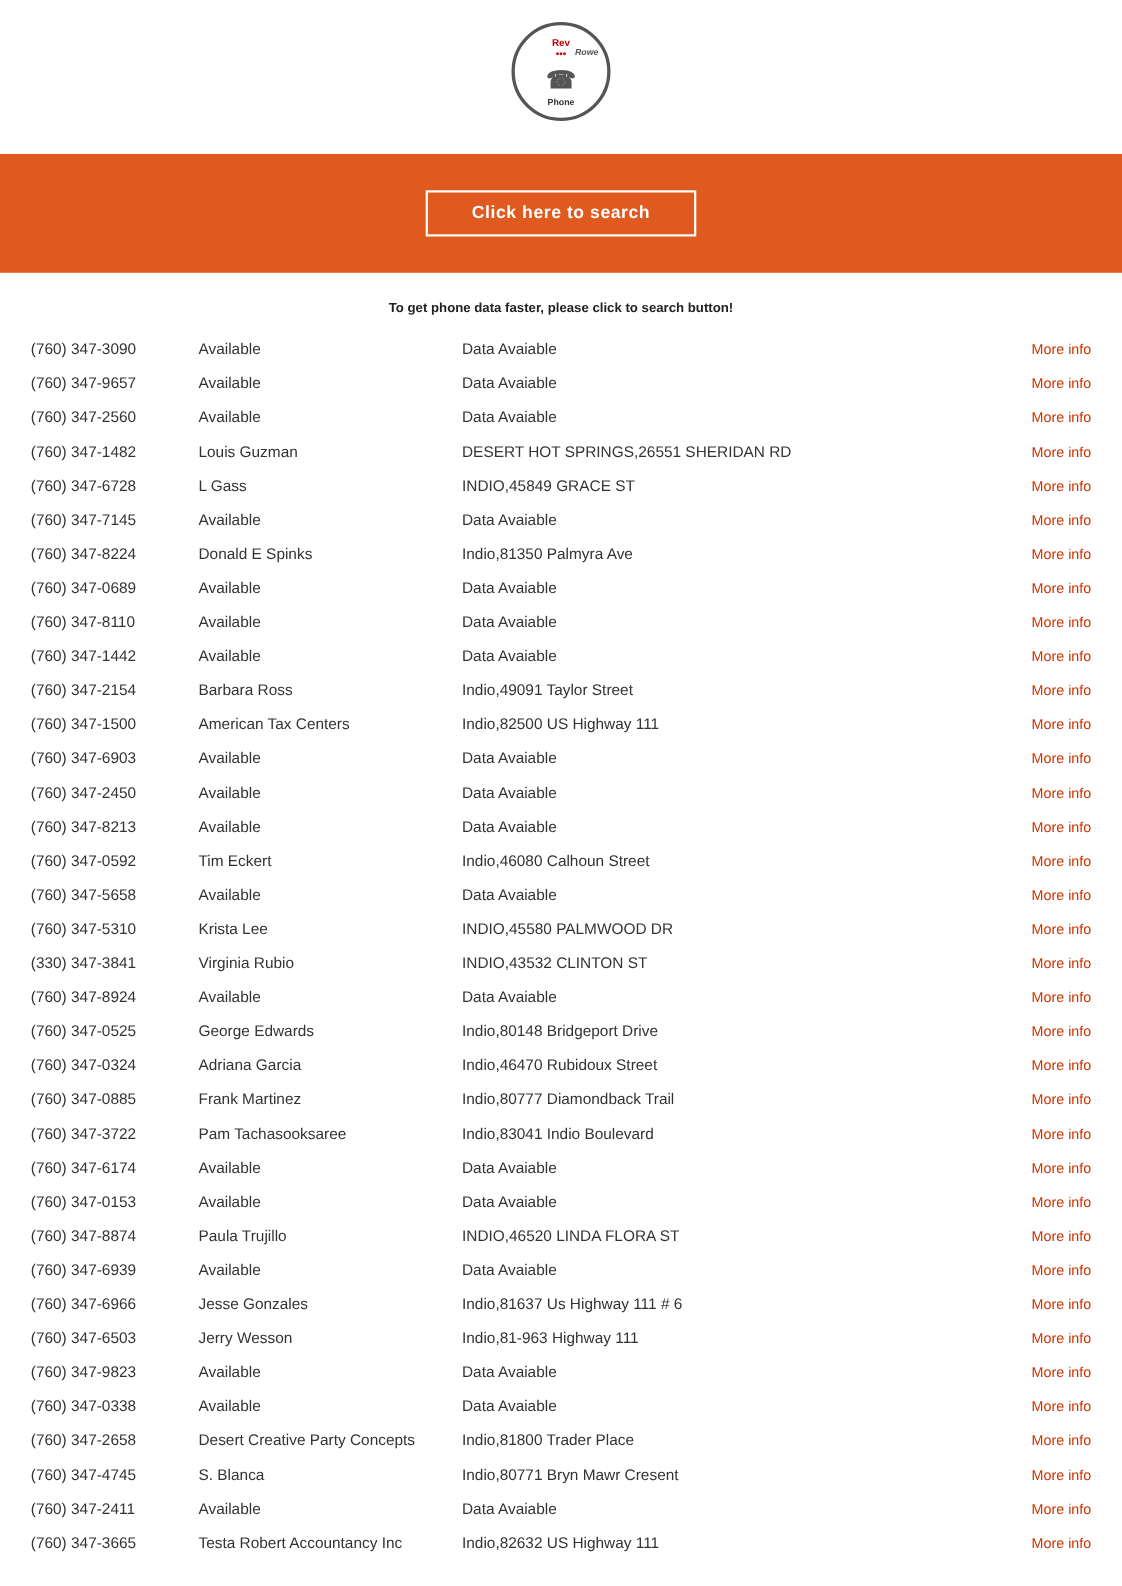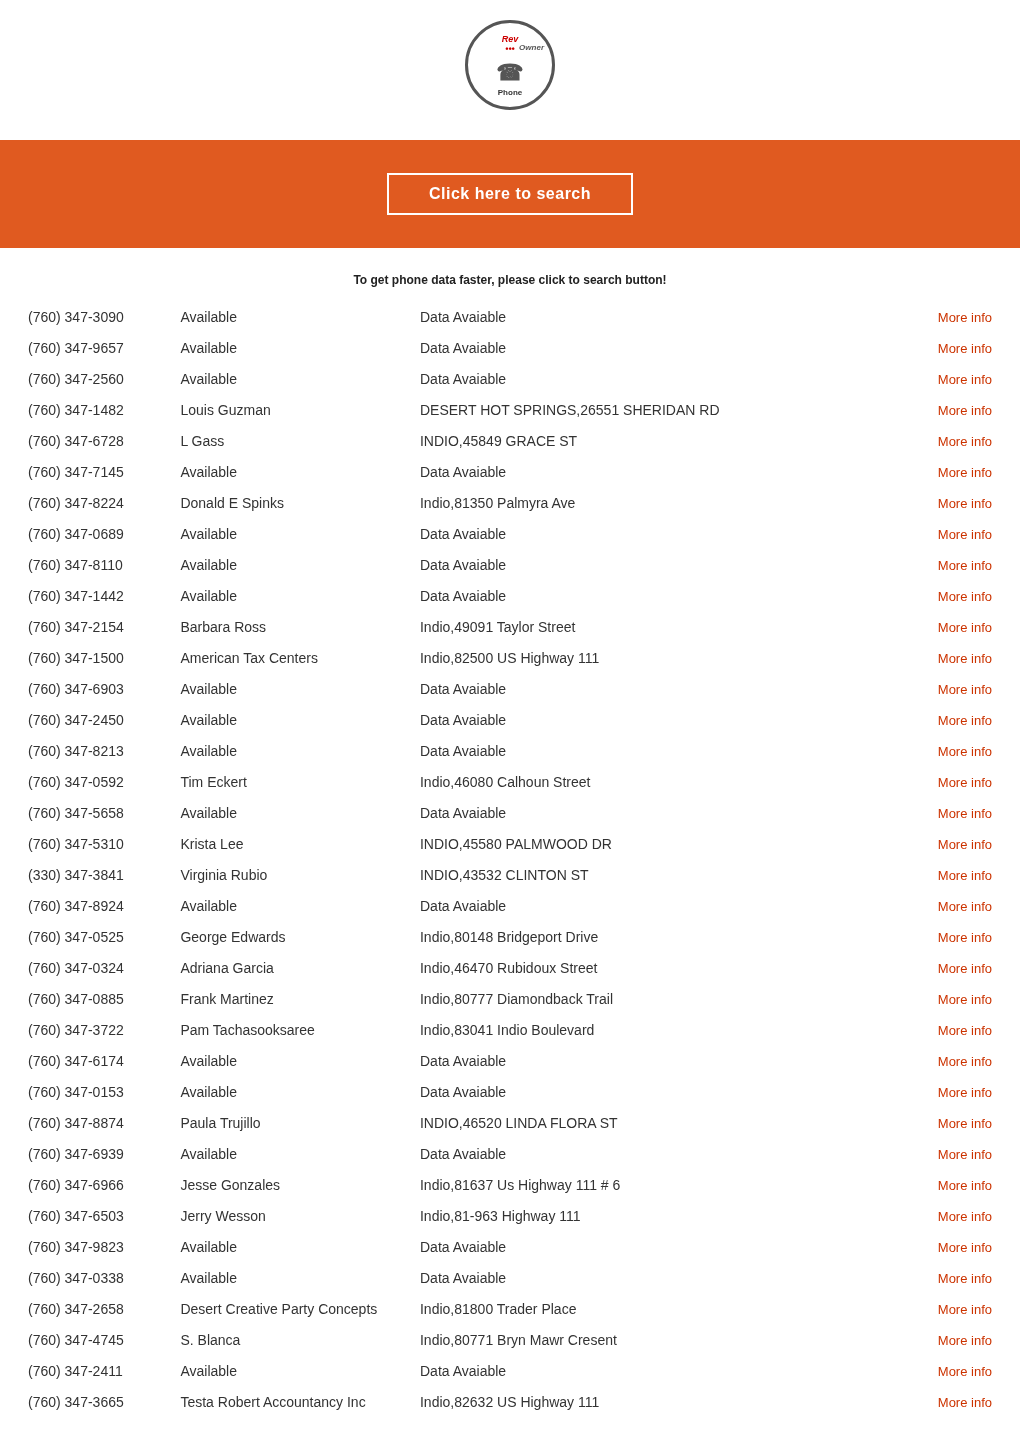--- a/index.html
+++ b/index.html
@@ -31,21 +31,20 @@
       justify-content: center;
       font-size: 10px;
       font-weight: bold;
       color: #333;
       position: relative;
       overflow: hidden;
     }
     .logo-top {
       font-size: 9px;
       color: #c00;
-      font-style: italic;
       margin-bottom: 6px;
     }
     .logo-phone-icon {
       font-size: 22px;
       color: #555;
     }
     .logo-bottom {
       font-size: 8px;
       color: #333;
       margin-top: 2px;
@@ -109,21 +108,21 @@
   </style>
 </head>
 <body>
 
 <div class="header">
   <div class="logo-container">
     <div class="logo-circle">
       <span class="logo-top">Rev<br>•••</span>
       <span class="logo-phone-icon">☎</span>
       <span class="logo-bottom">Phone</span>
-      <span class="logo-owner">Owner</span>
+      <span class="logo-owner">Rowe</span>
     </div>
   </div>
 </div>
 
 <div class="search-bar-container">
   <div class="search-bar-inner">
     <button class="search-button">Click here to search</button>
   </div>
 </div>
 

